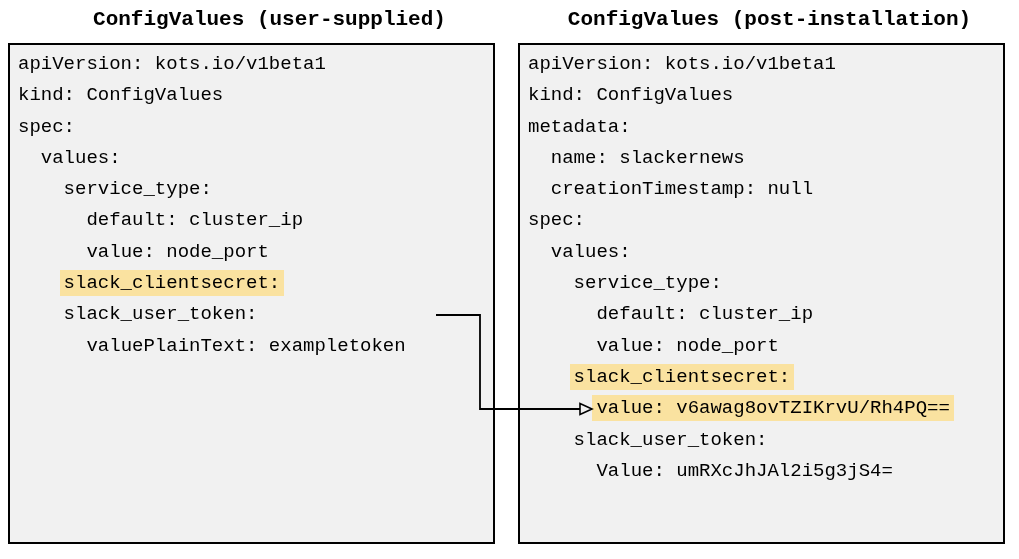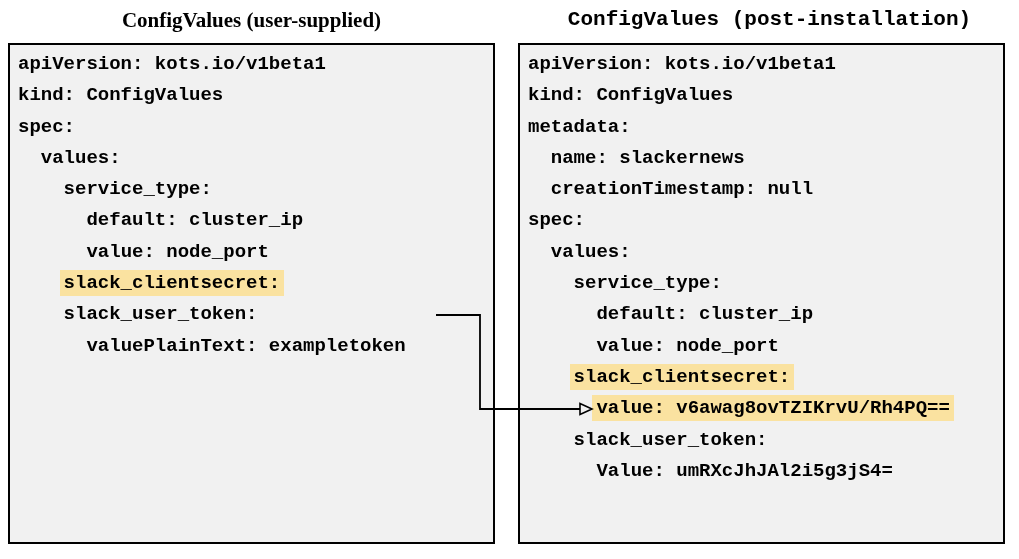--- a/index.html
+++ b/index.html
@@ -18,37 +18,37 @@
   .panel-title {
     position: absolute;
     top: 8px;
     width: 487px;
     text-align: center;
     font-size: 21px;
     font-weight: bold;
     white-space: pre;
     letter-spacing: 0;
   }
-  .panel-title.left  { left: 8px; font-family: Liberation Serif, serif; }
+  .panel-title.left  { left: 26px; }
   .panel-title.right { left: 526px; }
   .panel {
     position: absolute;
     top: 43px;
     height: 501px;
     width: 487px;
     box-sizing: border-box;
     background: var(--panel-bg, #f1f1f1);
     border: 2px solid var(--panel-border, #000);
     padding: 4px 6px 0 8px;
   }
   .panel.left  { left: 8px; }
   .panel.right { left: 518px; }
   .line {
     font-size: 19px;
-    font-weight: bold;
+    font-weight: normal;
     line-height: 31.3px;
     white-space: pre;
   }
   .hl {
     background: var(--hl, #fae2a0);
     padding: 2px 4px;
     margin-left: -4px;
   }
   #arrow-overlay {
     position: absolute;

